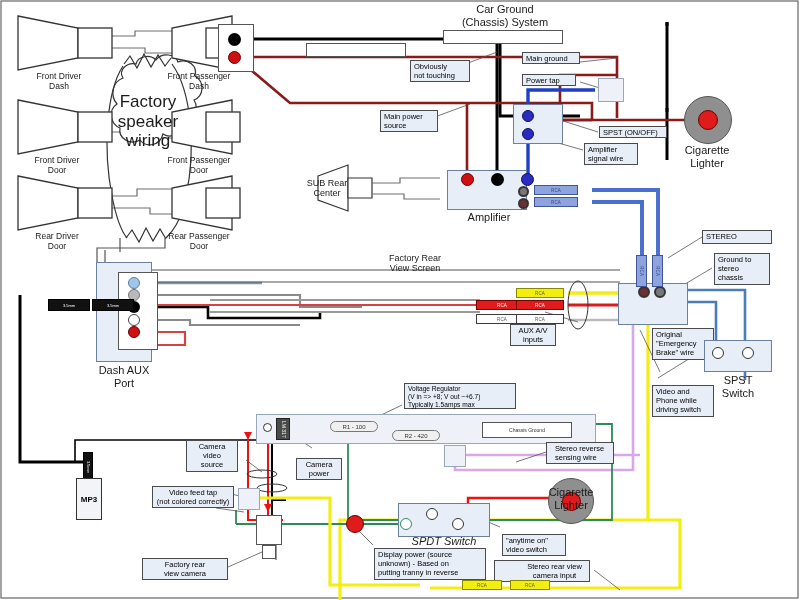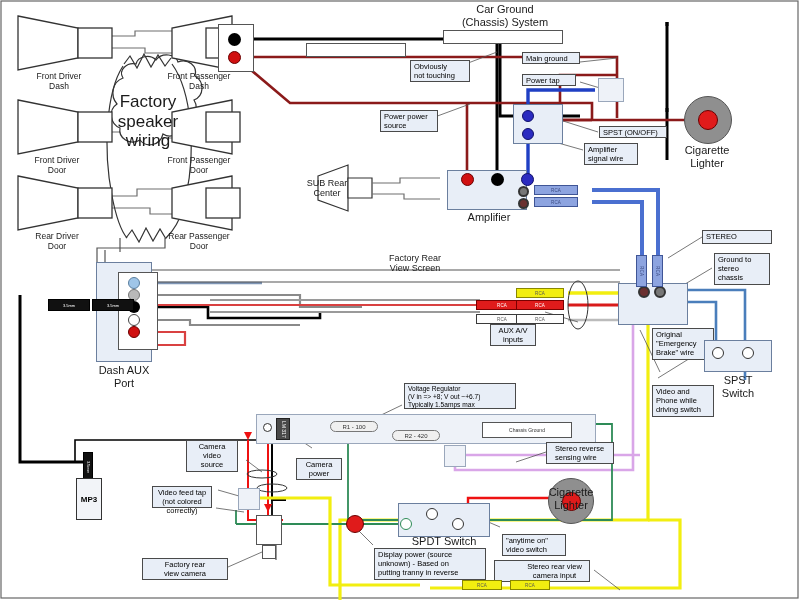--- a/index.html
+++ b/index.html
@@ -314,21 +314,21 @@
   <div class="dot" style="left:228px;top:51px;width:13px;height:13px;background:#d01010;border:1px solid #6a0000;"></div>
 
   <div class="whitebox" style="left:306px;top:43px;width:100px;height:14px;"></div>
 
   <div class="whitebox" style="left:443px;top:30px;width:120px;height:14px;"></div>
   <div class="txt t-mid" style="left:440px;top:3px;width:130px;">Car Ground
 (Chassis) System</div>
 
   <div class="callout" style="left:410px;top:60px;width:60px;height:22px;">Obviously
 not touching</div>
-  <div class="callout" style="left:380px;top:110px;width:58px;height:22px;">Power power
+  <div class="callout" style="left:380px;top:110px;width:58px;height:22px;">Main power
 source</div>
   <div class="callout" style="left:522px;top:52px;width:58px;height:12px;">Main ground</div>
   <div class="callout" style="left:522px;top:74px;width:54px;height:12px;">Power tap</div>
 
   <div class="panel-lite" style="left:598px;top:78px;width:26px;height:24px;"></div>
 
   <div class="panel" style="left:513px;top:104px;width:50px;height:40px;"></div>
   <div class="dot" style="left:522px;top:110px;width:12px;height:12px;background:#2b2bc0;border:1px solid #10106a;"></div>
   <div class="dot" style="left:522px;top:128px;width:12px;height:12px;background:#2b2bc0;border:1px solid #10106a;"></div>
   <div class="callout" style="left:599px;top:126px;width:68px;height:12px;">SPST (ON/OFF)</div>
@@ -370,21 +370,21 @@
   <div class="mp3" style="left:76px;top:478px;width:26px;height:42px;">MP3</div>
 
   <div class="txt t-sm" style="left:370px;top:253px;width:90px;">Factory Rear
 View Screen</div>
 
   <div class="rca rca-red" style="left:476px;top:300px;width:52px;height:10px;">RCA</div>
   <div class="rca rca-white" style="left:476px;top:314px;width:52px;height:10px;">RCA</div>
   <div class="rca rca-yellow" style="left:516px;top:288px;width:48px;height:10px;">RCA</div>
   <div class="rca rca-red" style="left:516px;top:300px;width:48px;height:10px;">RCA</div>
   <div class="rca rca-white" style="left:516px;top:314px;width:48px;height:10px;">RCA</div>
-  <div class="callout ctr" style="left:490px;top:324px;width:46px;height:22px;">AUX A/V
+  <div class="callout ctr" style="left:510px;top:324px;width:46px;height:22px;">AUX A/V
 inputs</div>
 
   <div class="panel" style="left:618px;top:283px;width:70px;height:42px;"></div>
   <div class="rcaterm" style="left:638px;top:286px;width:12px;height:12px;background:#6b3030;border:2px solid #333;"></div>
   <div class="rcaterm" style="left:654px;top:286px;width:12px;height:12px;background:#777;border:2px solid #333;"></div>
   <div class="rca rca-blue" style="left:636px;top:255px;width:11px;height:32px;writing-mode:vertical-rl;">RCA</div>
   <div class="rca rca-blue" style="left:652px;top:255px;width:11px;height:32px;writing-mode:vertical-rl;">RCA</div>
 
   <div class="callout" style="left:702px;top:230px;width:70px;height:14px;">STEREO</div>
   <div class="callout" style="left:714px;top:253px;width:56px;height:32px;">Ground to
@@ -419,33 +419,33 @@
 
   <div class="callout" style="left:546px;top:442px;width:68px;height:22px;padding-left:8px;">Stereo reverse
 sensing wire</div>
   <div class="panel-lite" style="left:444px;top:445px;width:22px;height:22px;"></div>
 
   <div class="callout ctr" style="left:186px;top:440px;width:52px;height:32px;">Camera
 video
 source</div>
   <div class="callout ctr" style="left:296px;top:458px;width:46px;height:22px;">Camera
 power</div>
-  <div class="callout ctr" style="left:152px;top:486px;width:60px;height:22px;">Video feed tap
+  <div class="callout ctr" style="left:152px;top:486px;width:82px;height:22px;">Video feed tap
 (not colored correctly)</div>
   <div class="panel-lite" style="left:238px;top:488px;width:22px;height:22px;"></div>
   <div class="whitebox" style="left:256px;top:515px;width:26px;height:30px;"></div>
   <div class="whitebox" style="left:262px;top:545px;width:14px;height:14px;"></div>
   <div class="callout ctr" style="left:142px;top:558px;width:86px;height:22px;">Factory rear
 view camera</div>
 
   <div class="panel" style="left:398px;top:503px;width:92px;height:34px;"></div>
   <div class="dot" style="left:400px;top:518px;width:12px;height:12px;background:#fff;border:1px solid #2e8b57;"></div>
   <div class="dot" style="left:426px;top:508px;width:12px;height:12px;background:#fff;border:1px solid #333;"></div>
   <div class="dot" style="left:452px;top:518px;width:12px;height:12px;background:#fff;border:1px solid #333;"></div>
-  <div class="txt t-mid" style="left:398px;top:535px;width:92px;">SPDT Switch</div>
+  <div class="txt t-mid" style="left:398px;top:535px;width:92px;font-style:italic;">SPDT Switch</div>
   <div class="callout" style="left:502px;top:534px;width:64px;height:22px;">"anytime on"
 video switch</div>
 
   <div class="dot" style="left:346px;top:515px;width:18px;height:18px;background:#e01b1b;border:1px solid #6a0000;"></div>
   <div class="callout" style="left:374px;top:548px;width:112px;height:32px;">Display power (source
 unknown) - Based on
 putting tranny in reverse</div>
 
   <div class="lighter-body" style="left:548px;top:478px;width:44px;height:44px;"></div>
   <div class="lighter-core" style="left:562px;top:492px;width:17px;height:17px;"></div>

